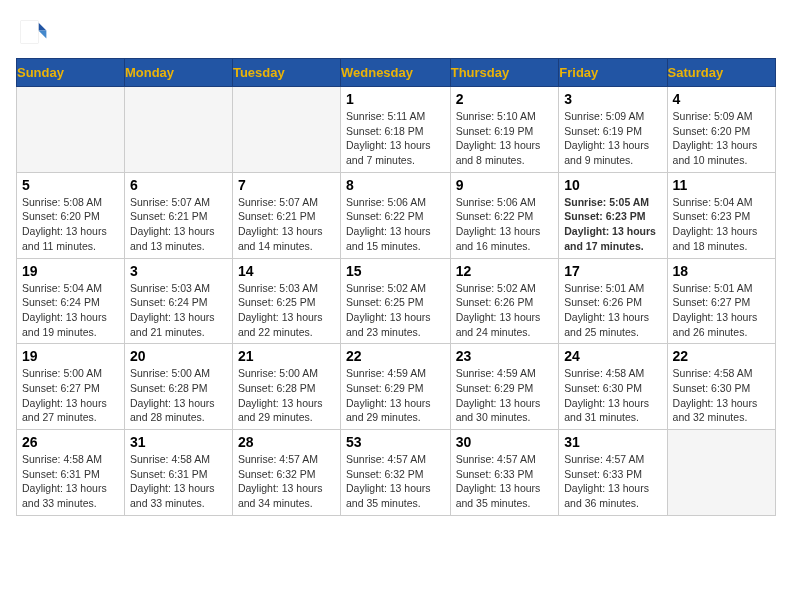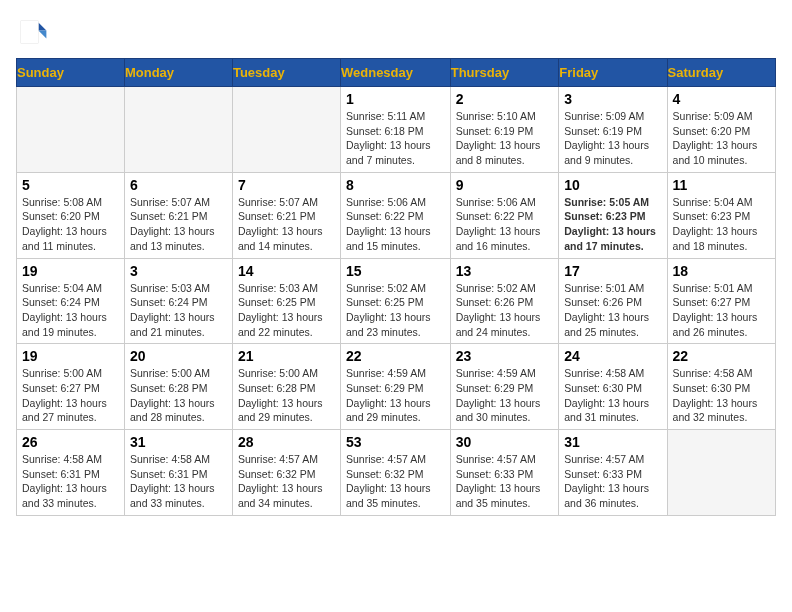--- a/index.html
+++ b/index.html
@@ -222,21 +222,21 @@
 and 22 minutes.</div>
         </td>
         <td>
           <div class="day-num">15</div>
           <div class="day-info" style="white-space: pre-line;">Sunrise: 5:02 AM
 Sunset: 6:25 PM
 Daylight: 13 hours
 and 23 minutes.</div>
         </td>
         <td>
-          <div class="day-num">13</div>
+          <div class="day-num">12</div>
           <div class="day-info" style="white-space: pre-line;">Sunrise: 5:02 AM
 Sunset: 6:26 PM
 Daylight: 13 hours
 and 24 minutes.</div>
         </td>
         <td>
           <div class="day-num">17</div>
           <div class="day-info" style="white-space: pre-line;">Sunrise: 5:01 AM
 Sunset: 6:26 PM
 Daylight: 13 hours

